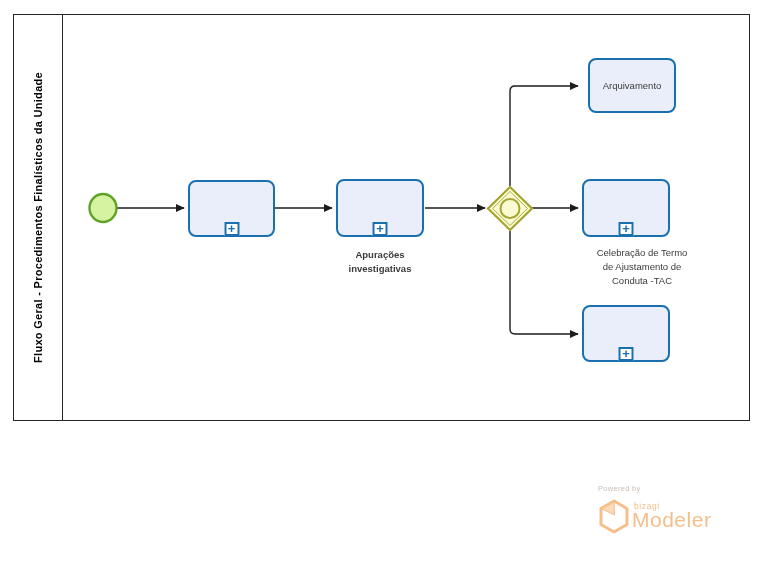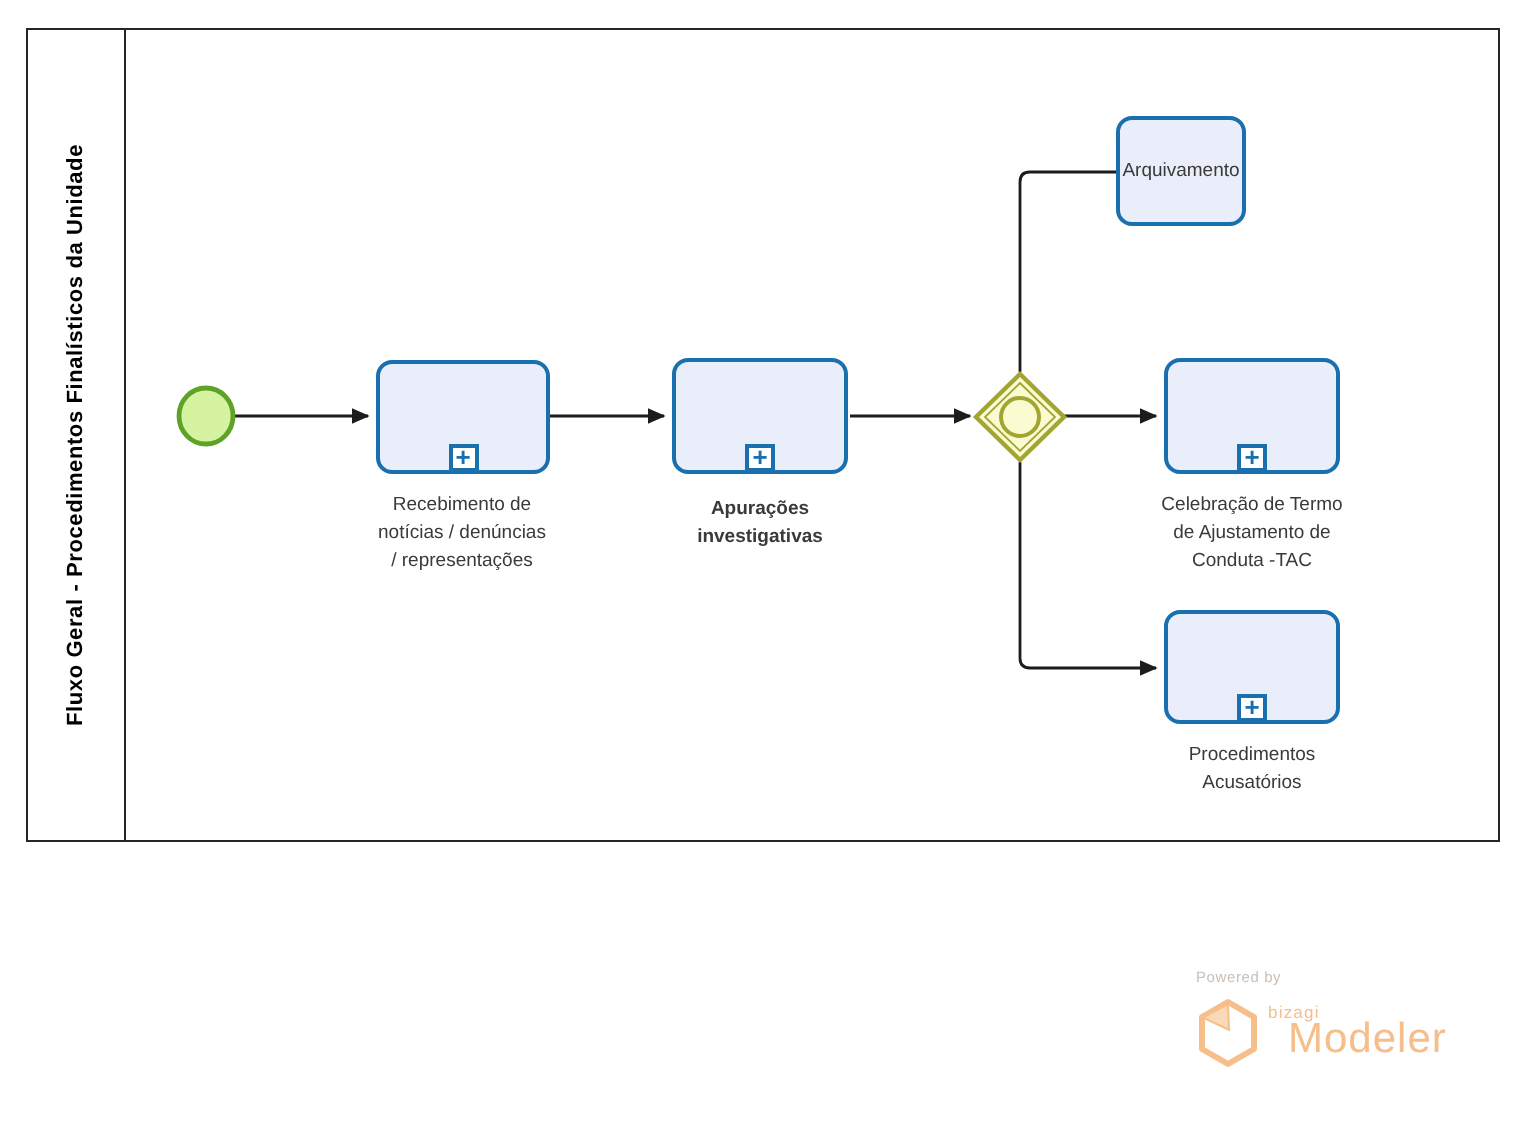--- a/index.html
+++ b/index.html
@@ -71,21 +71,21 @@
   .gw-outer{fill:var(--gateway-fill);stroke:var(--gateway-stroke);stroke-width:2.2;stroke-linejoin:miter;}
   .gw-inner{fill:none;stroke:var(--gateway-stroke);stroke-width:.9;}
   .gw-circle{fill:none;stroke:var(--gateway-stroke);stroke-width:2;}
 
   
   .logo{position:absolute;left:598px;top:444px;width:140px;height:56px;margin-top:40px;}
   .powered-by{font-size:7.5px;color:var(--logo-muted);letter-spacing:.3px;}
   .logo-row{position:absolute;left:0;top:12px;}
   .hex-icon{position:absolute;left:0;top:3px;}
   .brand{position:absolute;left:36px;top:5px;font-size:8.5px;color:var(--logo);letter-spacing:.6px;}
-  .product{position:absolute;left:46px;top:12px;font-size:21px;color:var(--logo);letter-spacing:.5px;}
+  .product{position:absolute;left:34px;top:12px;font-size:21px;color:var(--logo);letter-spacing:.5px;}
 </style>
 </head>
 <body>
 
 <div class="canvas">
 
   <div class="pool">
     <div class="pool-header">
       <span class="pool-title">Fluxo Geral - Procedimentos Finalísticos da Unidade</span>
     </div>
@@ -110,46 +110,41 @@
     <g>
       <polygon class="gw-outer" points="510,187 532,208.5 510,230 488,208.5"></polygon>
       <polygon class="gw-inner" points="510,191.5 527.5,208.5 510,225.5 492.5,208.5"></polygon>
       <circle class="gw-circle" cx="510" cy="208.5" r="9.5"></circle>
     </g>
   </svg>
 
   <div class="task" style="left:188px;top:180px;width:87px;height:57px;">
     <div class="plus-marker">+</div>
   </div>
-  <div class="ext-label" style="left:169px;top:246px;">Recebimento de
-notícias / denúncias
-/ representações</div>
 
   <div class="task" style="left:336px;top:179px;width:88px;height:58px;">
     <div class="plus-marker">+</div>
   </div>
   <div class="ext-label" style="left:318px;top:248px;font-weight:bold;">Apurações
 investigativas</div>
 
-  <div class="task" style="left:558px;top:58px;width:65px;height:55px;">
+  <div class="task" style="left:588px;top:58px;width:88px;height:55px;">
     <div class="inner-label">Arquivamento</div>
   </div>
 
   <div class="task" style="left:582px;top:179px;width:88px;height:58px;">
     <div class="plus-marker">+</div>
   </div>
-  <div class="ext-label" style="left:564px;top:246px;">Celebração de Termo
+  <div class="ext-label" style="left:580px;top:246px;">Celebração de Termo
 de Ajustamento de
 Conduta -TAC</div>
 
   <div class="task" style="left:582px;top:305px;width:88px;height:57px;">
     <div class="plus-marker">+</div>
   </div>
-  <div class="ext-label" style="left:564px;top:371px;">Procedimentos
-Acusatórios</div>
 
   <div class="logo">
     <div class="powered-by">Powered by</div>
     <div class="logo-row">
       <svg class="hex-icon" width="32" height="36" viewBox="0 0 32 36">
         <path d="M16 2 L29 9.5 L29 25.5 L16 33 L3 25.5 L3 9.5 Z" fill="none" stroke="#F5BE8A" stroke-width="3" stroke-linejoin="round"></path>
         <path d="M3.5 9.8 L16 3 L16.5 16 Z" fill="#FAD9B8" stroke="#F5BE8A" stroke-width="1"></path>
       </svg>
       <span class="brand">bizagi</span>
       <span class="product">Modeler</span>

